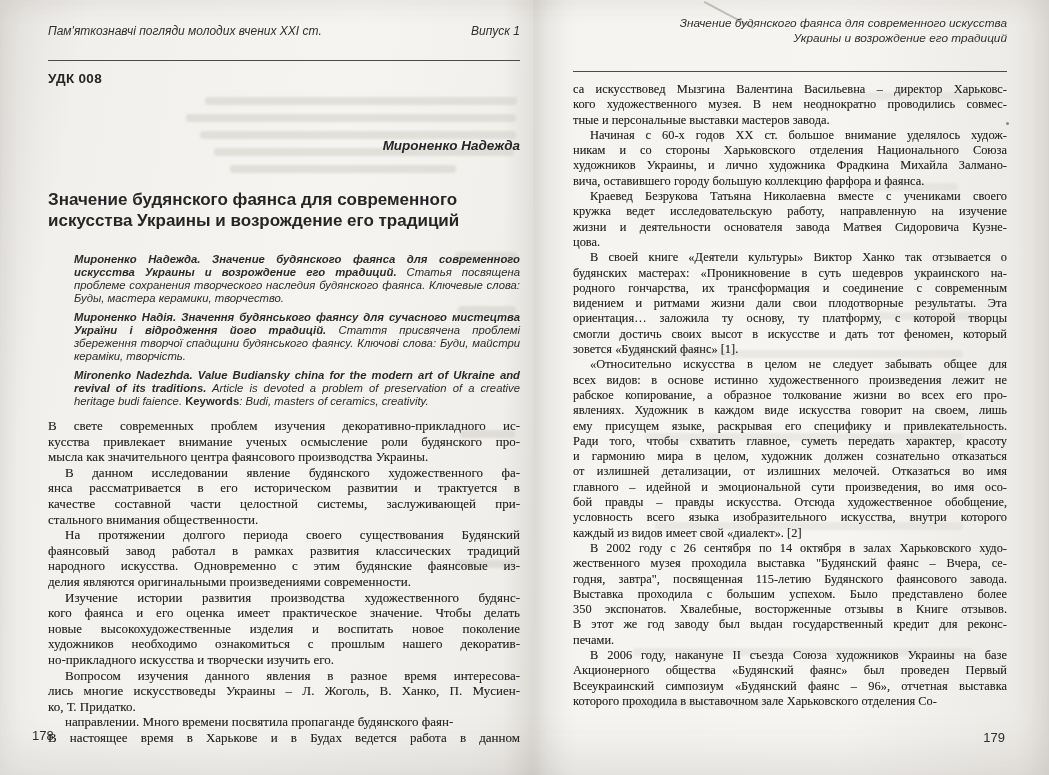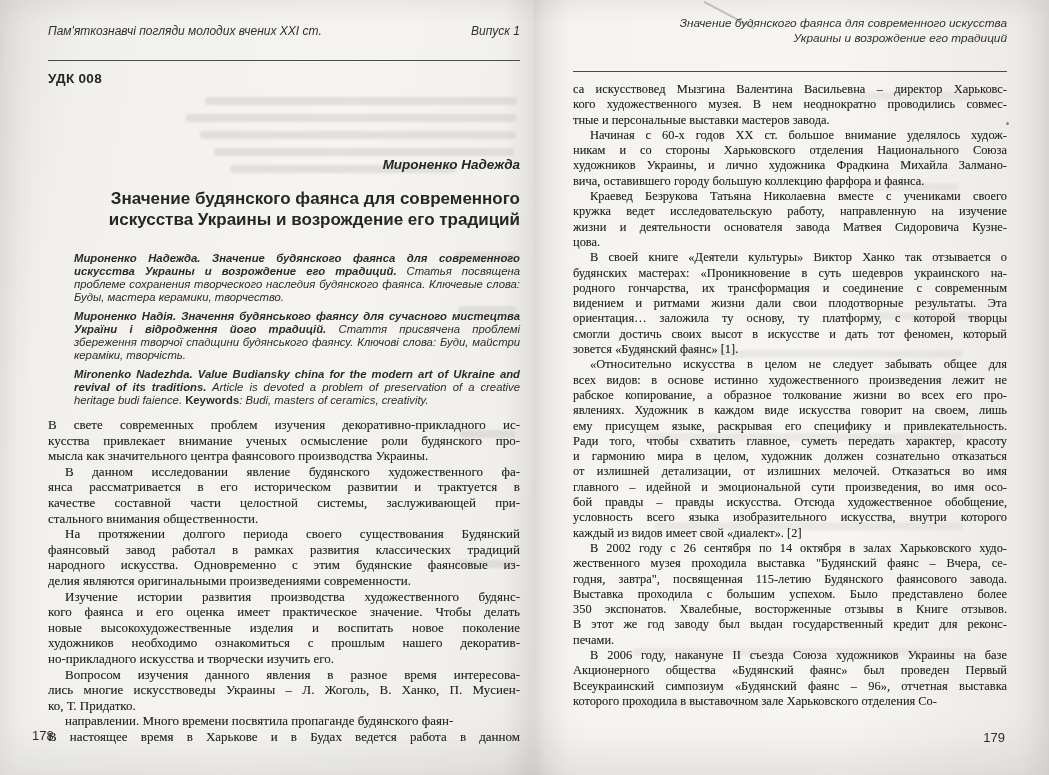--- a/index.html
+++ b/index.html
@@ -23,22 +23,22 @@
   .pr-content { padding:16px 42px 0 40px; }
 
   
   .rh-left { display:flex; justify-content:space-between; align-items:flex-end;
     font-style:italic; font-size:12px; color:#30302e; padding-bottom:22px;
     border-bottom:1.4px solid #4a4a47; }
   .rh-right { text-align:right; font-style:italic; font-size:11.8px; line-height:14.5px;
     color:#30302e; padding-bottom:26px; border-bottom:1.4px solid #4a4a47; }
 
   .udc { margin-top:10px; font-weight:700; font-size:13.5px; letter-spacing:.3px; }
-  .author { margin-top:71px; text-align:right; font-weight:700; font-style:italic; font-size:13.5px; }
-  .title { margin-top:16px; text-align:right; font-weight:700; font-size:17px; line-height:21px; }
+  .author { margin-top:52px; text-align:right; font-weight:700; font-style:italic; font-size:13.5px; }
+  .title { margin-top:36px; text-align:left; font-weight:700; font-size:17px; line-height:21px; }
 
   .abstracts { margin:22px 0 0 26px; }
   .abstract { font-style:italic; font-size:11.3px; line-height:13px; text-align:justify;
     margin-bottom:6px; color:#2b2b29; }
   .abstract .lead { font-weight:700; }
   .abstract .kw { font-weight:700; font-style:normal; }
 
   
   .body-block { margin-top:10px;font-family:Liberation Serif, serif; }
   .pl-content .body-block { margin-top:10px; }

